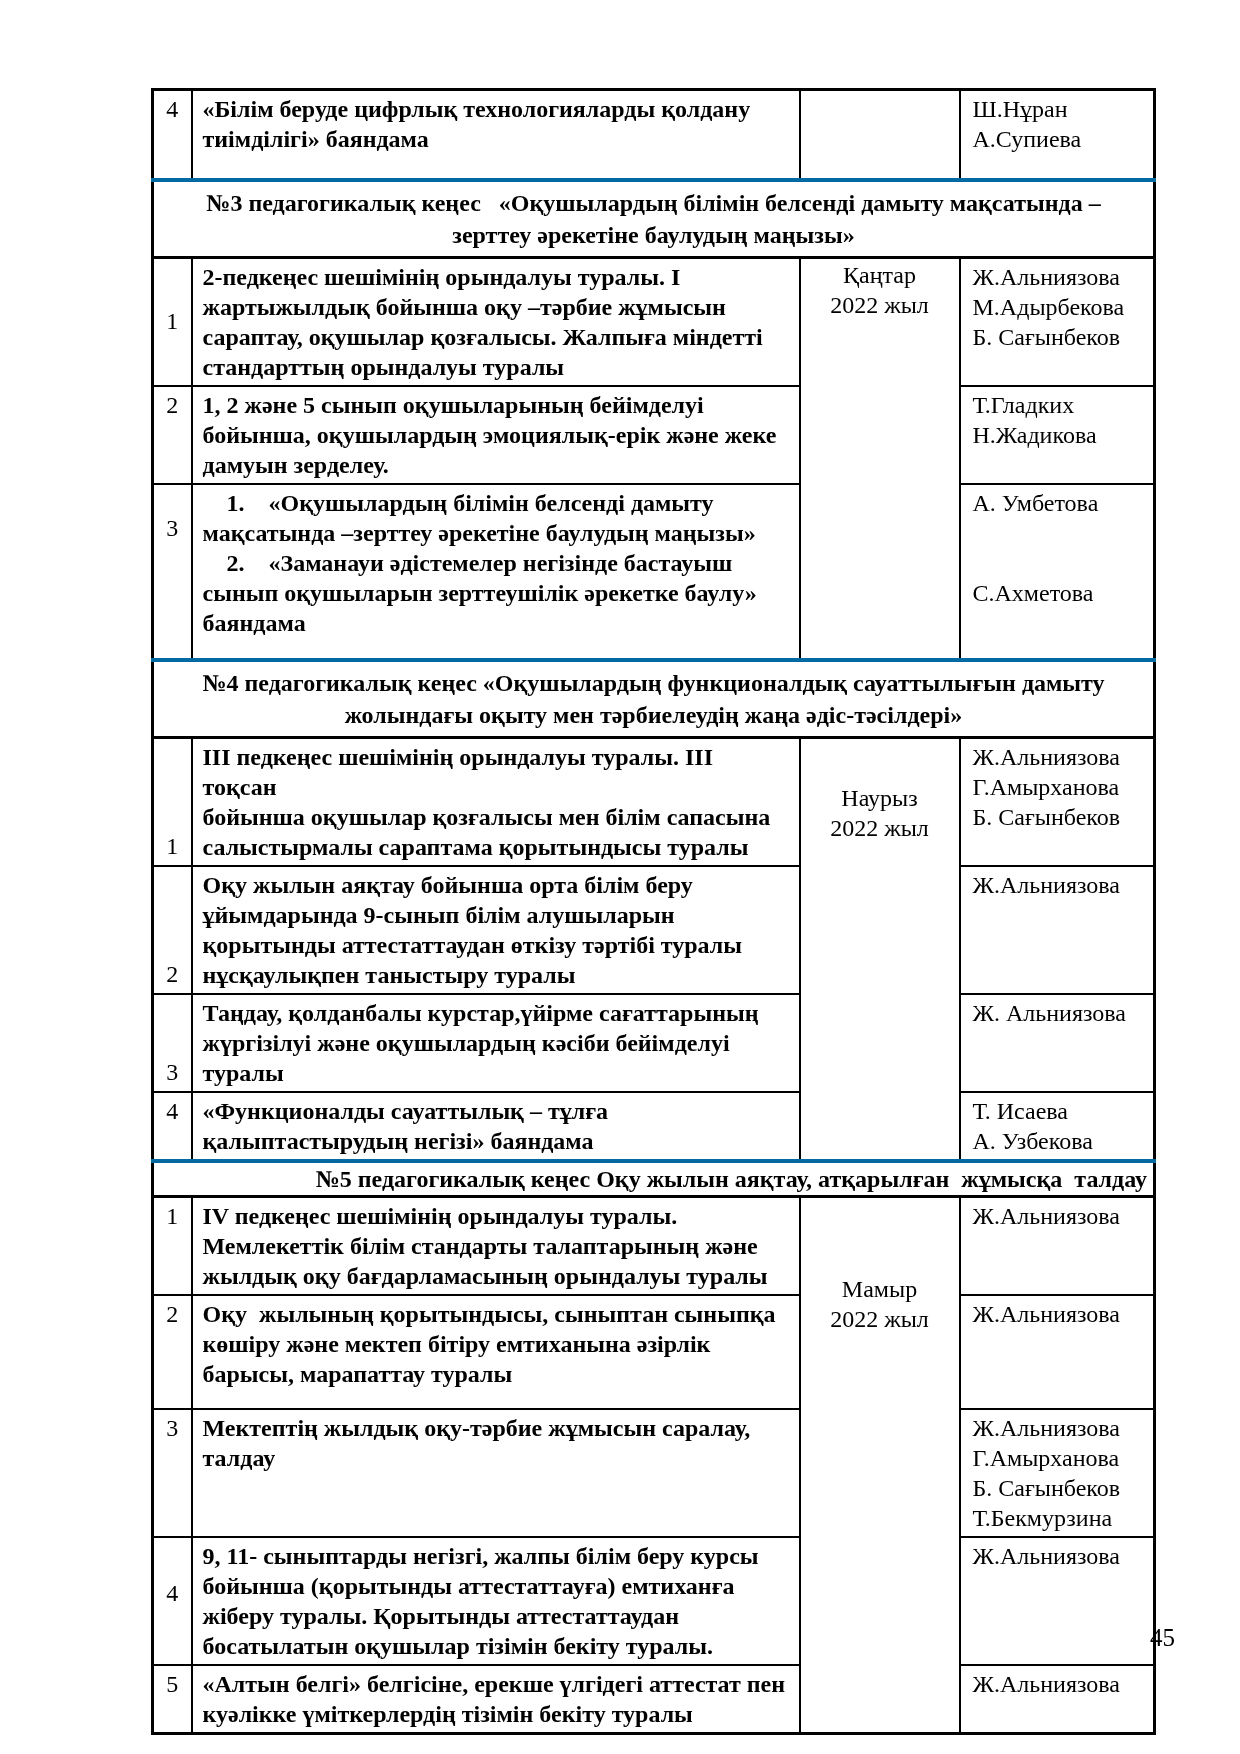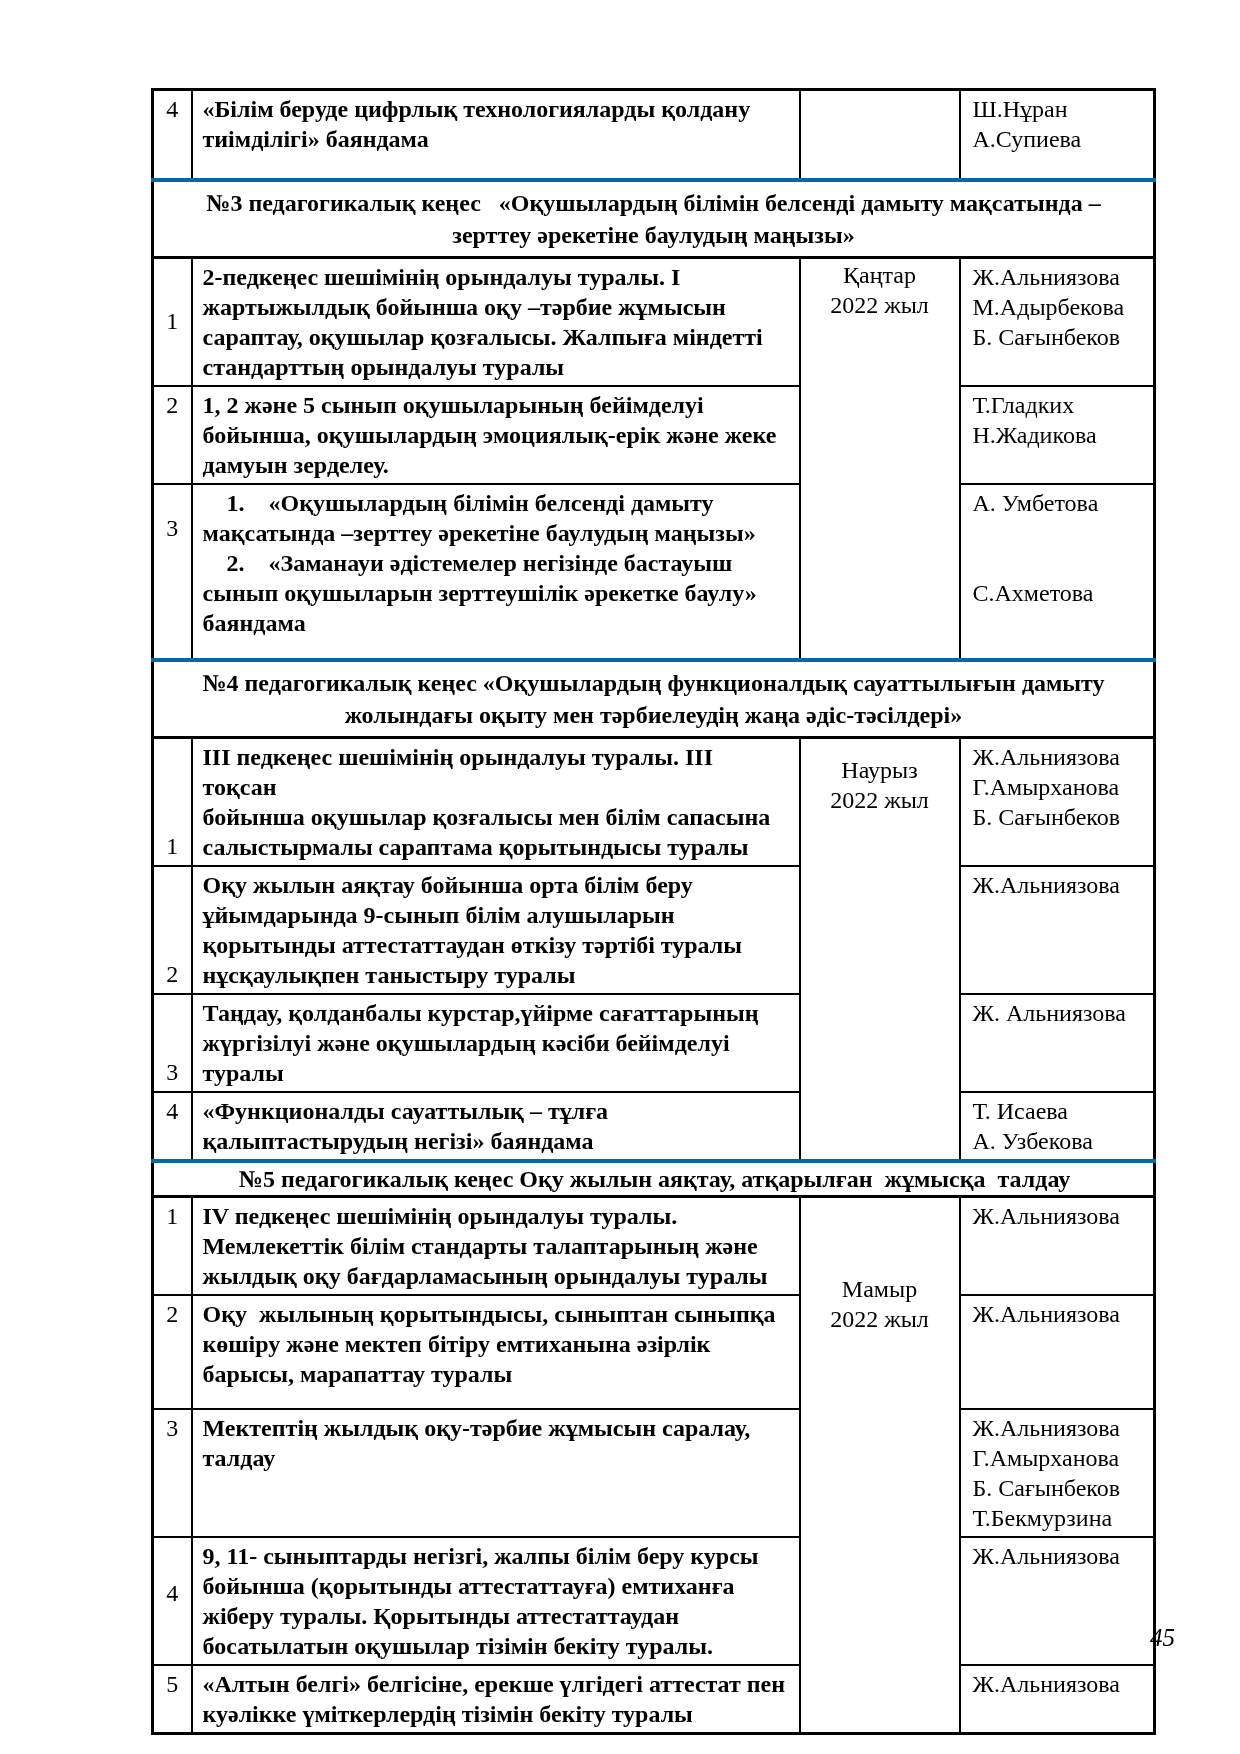--- a/index.html
+++ b/index.html
@@ -46,43 +46,42 @@
   }
   td.names {
     padding: 3px 4px 3px 12px;
     white-space: pre-line;
     margin-top: 35px;
   }
   td.date {
     text-align: center;
     white-space: pre-line;
   }
-  td.date.offset-1 { padding-top: 16px; }
+  td.date.offset-1 { padding-top: 44px; }
   td.date.offset-2 { padding-top: 76px; }
   tr.band td {
     font-weight: bold;
     text-align: center;
     padding: 5px 12px;
     border-top: 4px solid #0369a1;
     border-bottom: 3px solid #000;
     white-space: pre-line;
     line-height: 32px;
   }
   tr.band.left td {
-    text-align: center;
+    text-align: right;
     padding: 1px 6px 1px 8px;
     line-height: 30px;
     margin-top: 40px;
   }
   .page-number {
     position: absolute;
     left: 1150px;
     top: 1624px;
     font-size: 25px;
-    font-style: italic;
   }
 </style>
 </head>
 <body>
 
 <div class="page">
 
   <table class="plan">
     <colgroup>
       <col style="width:39px">

